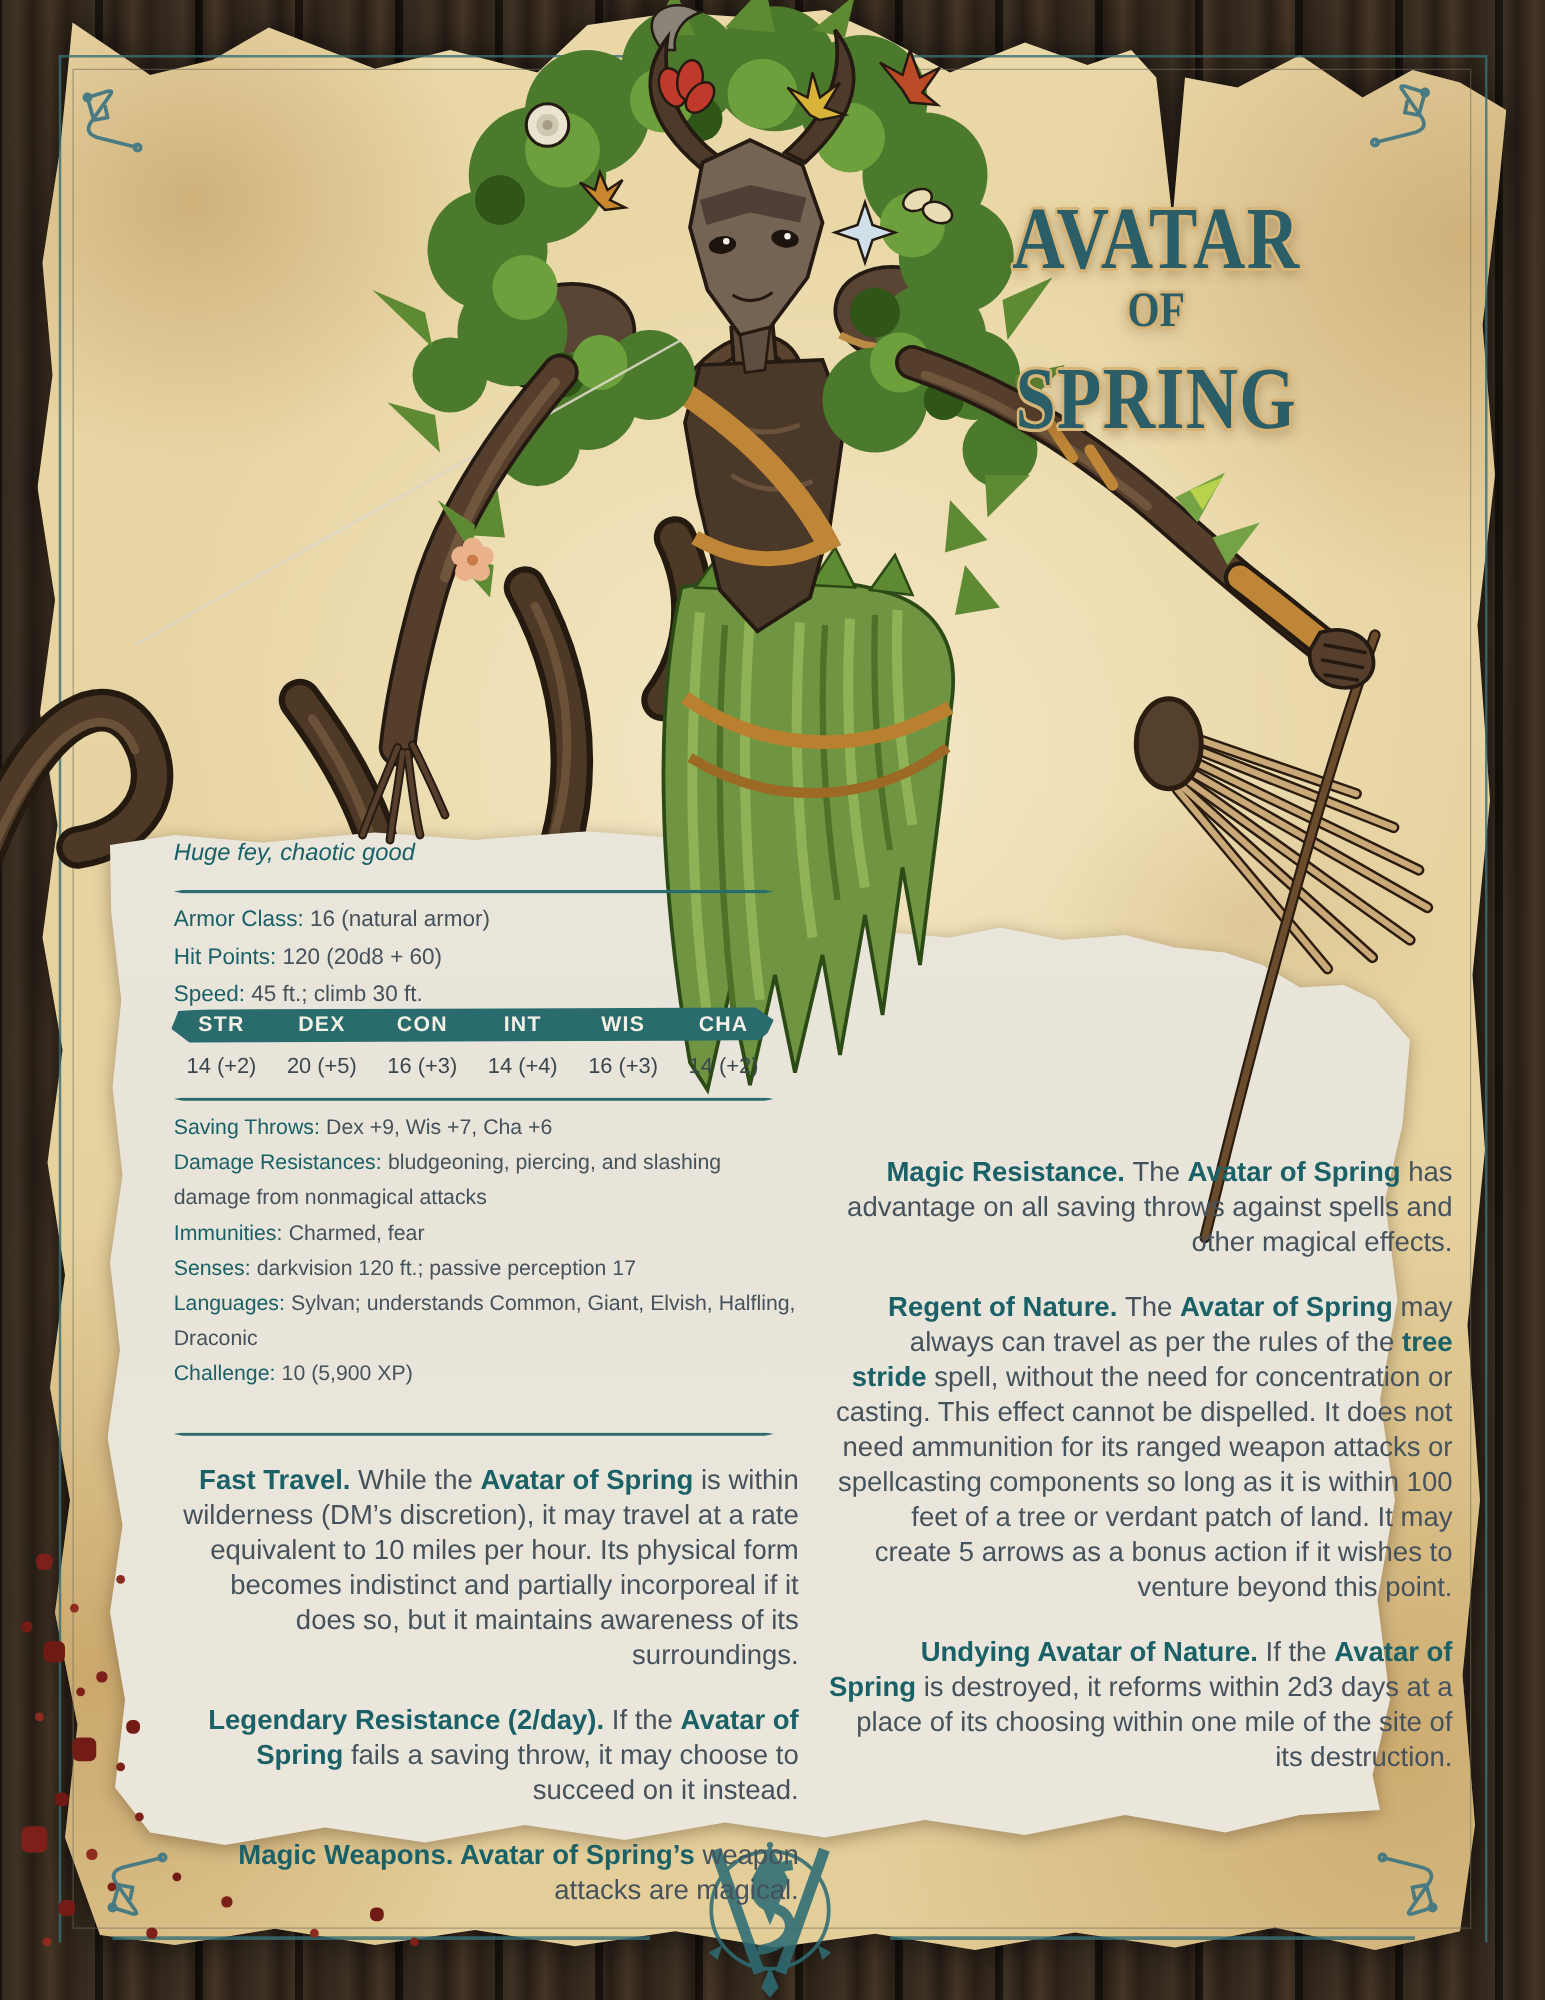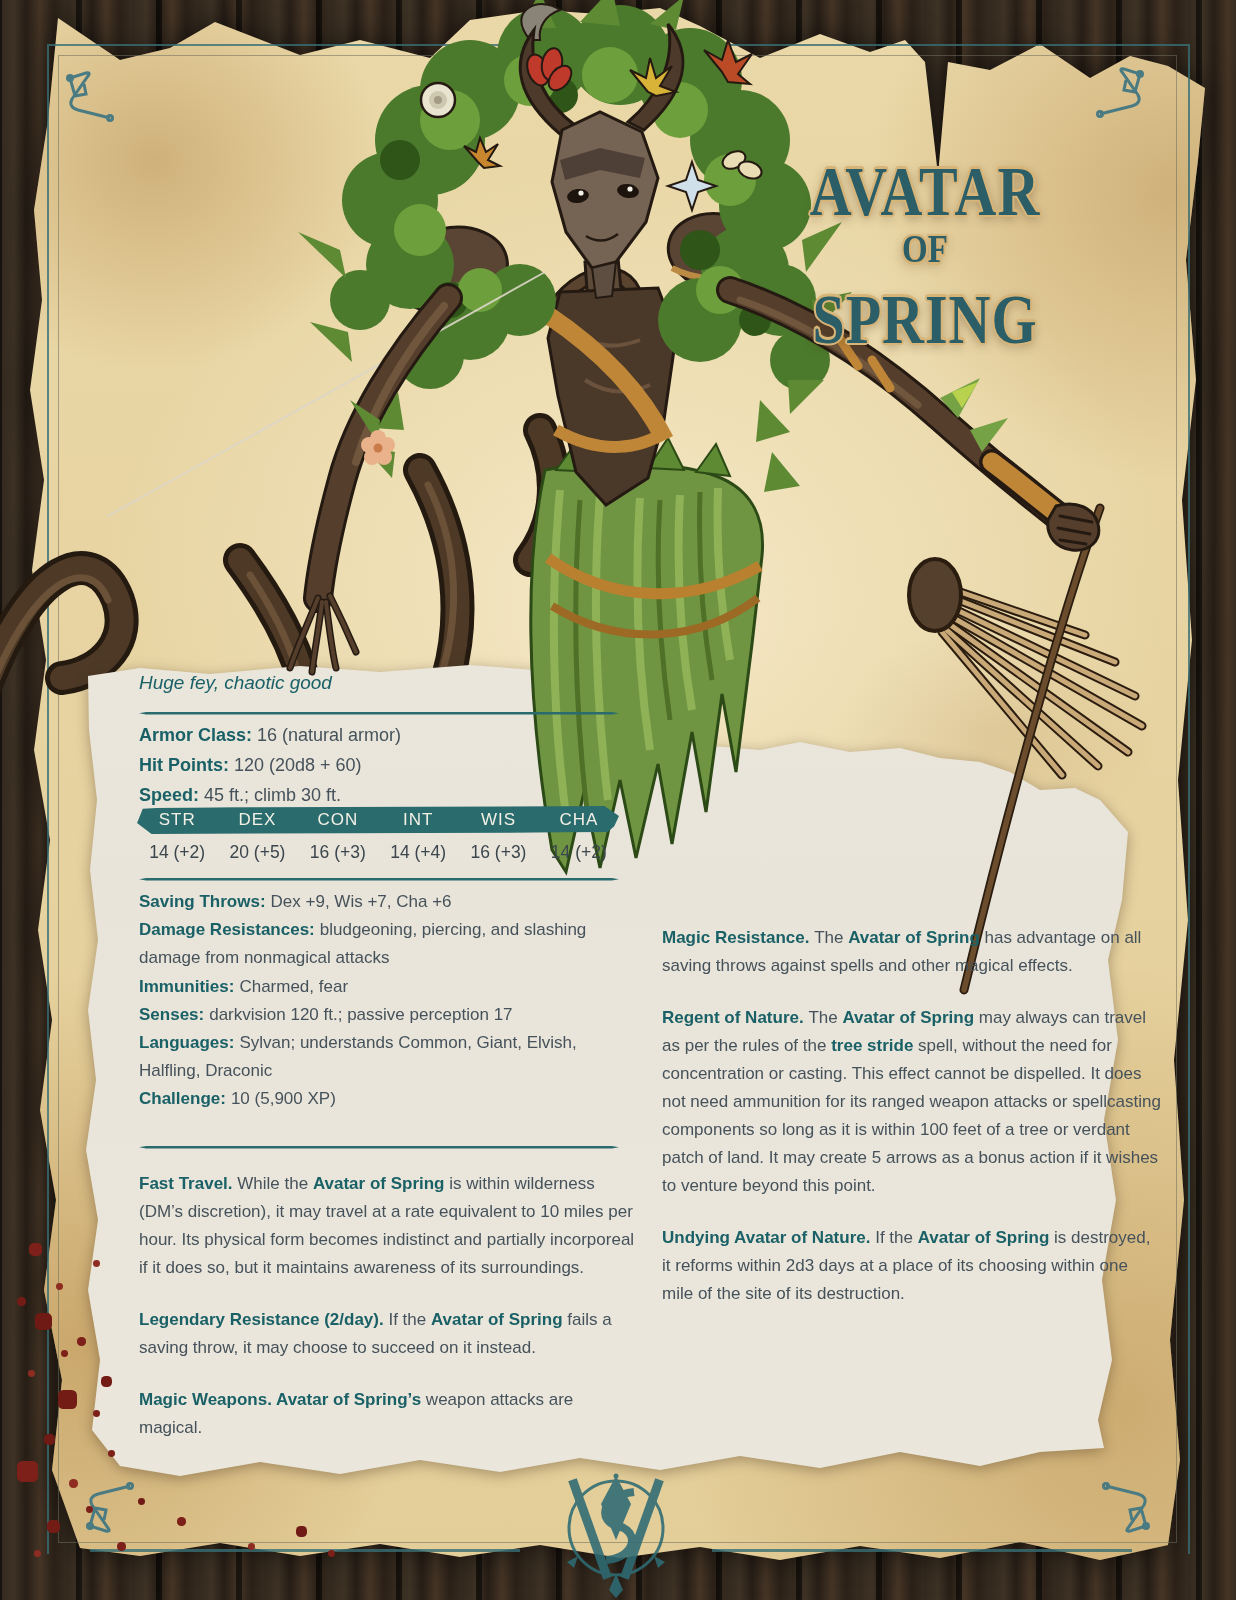--- a/index.html
+++ b/index.html
@@ -70,34 +70,34 @@
   
   .abs{position:absolute;z-index:7;margin-left:34px;}
   .subtitle{left:105px;top:672px;font-style:italic;color:var(--teal);font-size:19px;}
   .rule{height:2.5px;background:var(--band);
     clip-path:polygon(0 50%,1.5% 0,98.5% 0,100% 50%,98.5% 100%,1.5% 100%);}
   .rule.r1{left:105px;top:712px;width:480px;}
   .rule.r2{left:105px;top:878px;width:480px;}
   .rule.r3{left:105px;top:1146px;width:480px;}
   .corestats{left:105px;top:720px;width:500px;font-size:18px;line-height:30px;color:var(--body);}
   .corestats p,.details p{margin:0;}
-  .lbl{font-weight:bold;color:var(--teal);margin-right:5px;}
+  .lbl{font-weight:normal;color:var(--teal);margin-right:5px;}
 
   .abilities{left:103px;top:806px;width:482px;}
   .band{position:relative;height:28px;background:var(--band);transform:rotate(-.4deg);
     clip-path:polygon(1.2% 4%,6% 0,97% 6%,100% 42%,99% 78%,97.5% 100%,3% 94%,0 55%,.8% 22%);}
   .abil-row{display:grid;grid-template-columns:repeat(6,1fr);text-align:center;}
   .abil-h{position:absolute;left:0;top:807px;width:482px;height:26px;line-height:26px;
-    color:#f3f0e6;font-weight:normal;font-size:17px;letter-spacing:1px;}
+    color:#f3f0e6;font-weight:bold;font-size:17px;letter-spacing:1px;}
   .abilities .abil-h{top:1px;left:0;right:0;}
   .abil-v{left:103px;top:842px;width:482px;font-size:17.5px;color:#3c464e;}
 
   .details{left:105px;top:888px;width:500px;font-size:17px;line-height:28.2px;color:var(--body);}
 
-  .traits{font-size:17px;line-height:28px;color:var(--body);}
+  .traits{font-size:22px;line-height:28px;color:var(--body);text-align:right;}
   .traits-left{left:105px;top:1170px;width:500px;}
   .traits-right{left:628px;top:924px;width:500px;}
   .trait{margin:0;}
   .trait + .trait{margin-top:24px;}
   .seg-b{font-weight:bold;color:var(--teal);}
 
   
   .blood{position:absolute;left:0;top:0;width:3px;height:3px;border-radius:50%;z-index:8;
     box-shadow:
       34px 1248px 0 5px #7c2019, 58px 1285px 0 2px #8e2c22, 42px 1320px 0 7px #6f1a14,

